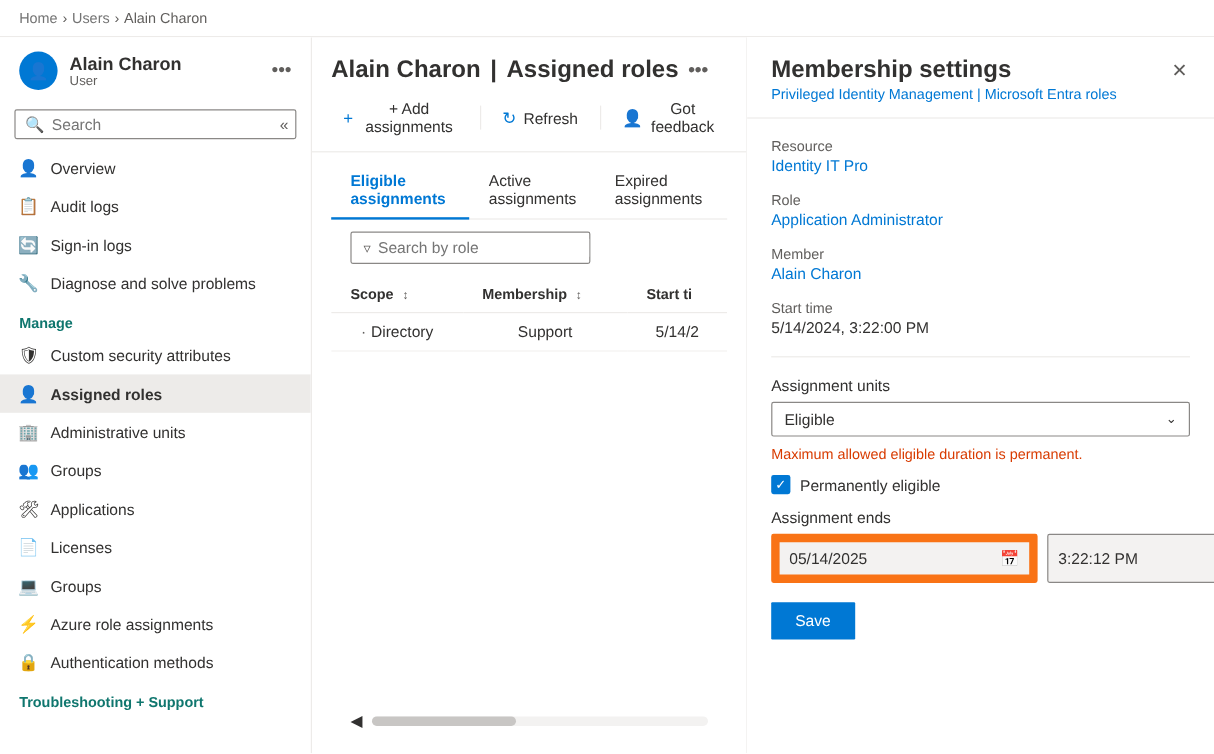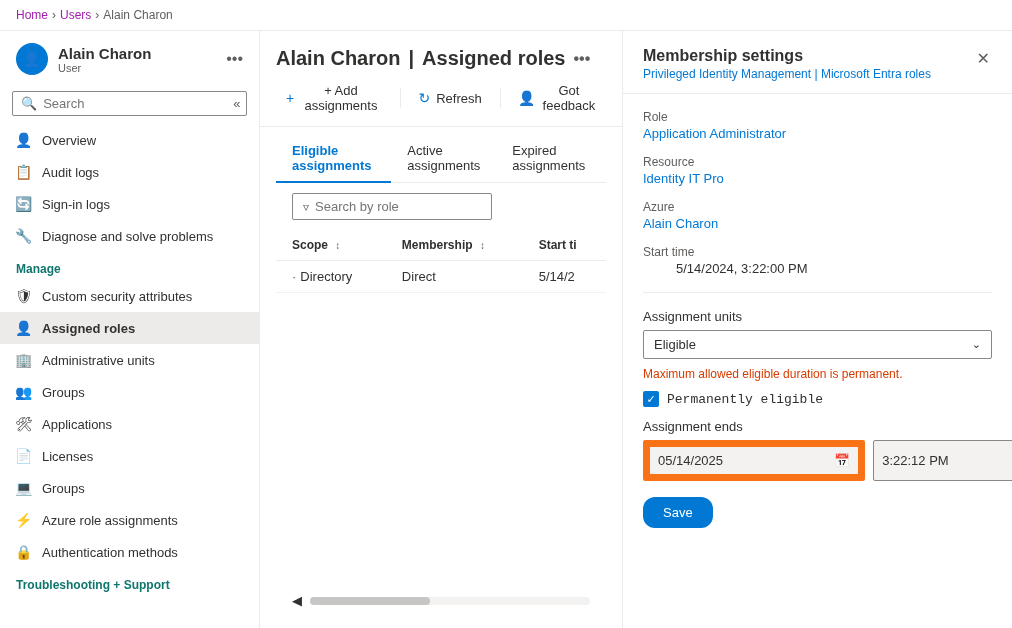--- a/index.html
+++ b/index.html
@@ -1,21 +1,21 @@
 <!DOCTYPE html>
 <html><head>
   <meta charset="utf-8">
   <style>
     * { box-sizing: border-box; margin: 0; padding: 0; }
     body { font-family: 'Segoe UI', Arial, sans-serif; font-size: 13px; color: #333; background: #fff; display: flex; flex-direction: column; height: 628px; overflow: hidden; }
 
     
     .breadcrumb { display: flex; align-items: center; padding: 8px 16px; font-size: 12px; color: #0078d4; gap: 4px; border-bottom: 1px solid #edebe9; }
     .breadcrumb span { color: #605e5c; }
-    .breadcrumb a { color: #a21caf; text-decoration: none; cursor: pointer; }
+    .breadcrumb a { color: #737373; text-decoration: none; cursor: pointer; }
 
     .main-layout { display: flex; flex: 1; overflow: hidden; }
 
     
     .sidebar { width: 260px; border-right: 1px solid #edebe9; display: flex; flex-direction: column; overflow-y: auto; background: #fff; flex-shrink: 0; }
 
     .user-header { display: flex; align-items: center; padding: 12px 16px; gap: 10px; }
     .user-avatar { width: 32px; height: 32px; background: #0078d4; border-radius: 50%; display: flex; align-items: center; justify-content: center; color: white; font-size: 14px; flex-shrink: 0; }
     .user-title { font-size: 15px; font-weight: 600; color: #323130; }
     .user-subtitle { font-size: 11px; color: #605e5c; }
@@ -50,67 +50,67 @@
     .tab.active { color: #0078d4; border-bottom-color: #0078d4; font-weight: 600; }
 
     .filter-bar { padding: 10px 16px; }
     .filter-input { display: flex; align-items: center; border: 1px solid #8a8886; border-radius: 2px; padding: 5px 10px; gap: 6px; width: 200px; }
     .filter-input input { border: none; outline: none; font-size: 13px; flex: 1; }
     .filter-icon { color: #605e5c; font-size: 12px; }
 
     .table { width: 100%; border-collapse: collapse; }
     .table th { text-align: left; padding: 8px 16px; font-size: 12px; font-weight: 600; color: #323130; border-bottom: 1px solid #edebe9; cursor: pointer; white-space: nowrap; }
     .table th .sort-icon { display: inline-block; margin-left: 4px; color: #605e5c; font-size: 10px; }
-    .table td { padding: 8px 16px; font-size: 13px; color: #323130; border-bottom: 1px solid #f3f2f1; }
+    .table td { padding: 8px 16px; font-size: 13px; color: #323130; border-bottom: 1px solid #f3f2f1; text-align: center; }
     .table-container { overflow-x: auto; flex: 1; }
 
     .scrollbar-area { display: flex; align-items: center; padding: 4px 16px; }
     .scroll-left { cursor: pointer; color: #323130; margin-right: 8px; }
     .scroll-track { flex: 1; height: 8px; background: #f3f2f1; border-radius: 4px; }
     .scroll-thumb { width: 120px; height: 8px; background: #c8c6c4; border-radius: 4px; }
 
     
     .panel { width: 390px; border-left: 1px solid #edebe9; display: flex; flex-direction: column; background: #fff; flex-shrink: 0; overflow-y: auto; }
     .panel-header { display: flex; align-items: flex-start; padding: 16px 20px 12px; border-bottom: 1px solid #edebe9; }
     .panel-title-area { flex: 1; }
-    .panel-title { font-size: 16px; font-weight: 600; color: #323130; }
+    .panel-title { font-size: 20px; font-weight: 600; color: #323130; }
     .panel-subtitle { font-size: 12px; color: #0078d4; margin-top: 2px; }
     .panel-close { cursor: pointer; color: #605e5c; font-size: 16px; background: none; border: none; padding: 2px; }
 
     .panel-body { padding: 16px 20px; flex: 1; }
     .panel-section-title { font-size: 16px; font-weight: 600; color: #323130; margin-bottom: 16px; }
 
     .field-group { margin-bottom: 14px; }
     .field-label { font-size: 12px; color: #605e5c; margin-bottom: 2px; }
     .field-value { font-size: 13px; color: #0078d4; cursor: pointer; }
-    .field-value.plain { color: #323130; cursor: default; margin-left: 33px; }
+    .field-value.plain { color: #323130; cursor: default; }
 
     .divider { border: none; border-top: 1px solid #edebe9; margin: 16px 0; }
 
     .assignment-type-label { font-size: 13px; color: #323130; margin-bottom: 6px; }
     .dropdown { display: flex; align-items: center; border: 1px solid #8a8886; border-radius: 2px; padding: 6px 10px; cursor: pointer; background: #fff; }
     .dropdown-value { flex: 1; font-size: 13px; color: #323130; }
     .dropdown-arrow { color: #323130; font-size: 11px; }
 
     .warning-text { font-size: 12px; color: #d83b01; margin: 8px 0; }
 
     .checkbox-row { display: flex; align-items: center; gap: 8px; margin: 10px 0; }
     .checkbox-box { width: 16px; height: 16px; background: #0078d4; border-radius: 2px; display: flex; align-items: center; justify-content: center; flex-shrink: 0; }
     .checkbox-check { color: white; font-size: 11px; }
-    .checkbox-label { font-size: 13px; color: #323130; font-family: Liberation Mono, monospace; }
+    .checkbox-label { font-size: 13px; color: #323130; }
 
     .ends-label { font-size: 13px; color: #323130; margin: 12px 0 6px; }
     .date-time-row { display: flex; gap: 8px; }
     .date-input { flex: 1; display: flex; align-items: center; border: 7px solid #f97316; border-radius: 2px; padding: 6px 8px; background: #f3f2f1; }
     .date-input input { border: none; outline: none; background: transparent; font-size: 13px; color: #323130; flex: 1; }
     .date-input .cal-icon { color: #605e5c; font-size: 13px; cursor: pointer; }
     .time-input { flex: 1; display: flex; align-items: center; border: 1px solid #8a8886; border-radius: 2px; padding: 6px 8px; background: #f3f2f1; }
     .time-input input { border: none; outline: none; background: transparent; font-size: 13px; color: #323130; flex: 1; }
 
-    .save-btn { background: #0078d4; color: white; border: none; border-radius: 12px; padding: 8px 20px; font-size: 13px; cursor: pointer; margin-top: 16px; }
+    .save-btn { background: #0078d4; color: white; border: none; border-radius: 1px; padding: 8px 20px; font-size: 13px; cursor: pointer; margin-top: 16px; }
 
     .content-panel { display: flex; flex-direction: column; flex: 1; overflow: hidden; padding: 0 16px 16px; }
   </style>
 </head>
 <body>
 
 <div class="breadcrumb">
   <a>Home</a>
   <span>›</span>
   <a>Users</a>
@@ -253,21 +253,21 @@
                 <th>
                   <span>Start ti</span>
                 </th>
               </tr>
             </thead>
             <tbody>
               <tr>
                 <td>
                   <span style="color:#605e5c; margin-right:4px;">·</span>Directory
                 </td>
-                <td>Direct</td>
+                <td>Support</td>
                 <td>5/14/2</td>
               </tr>
             </tbody>
           </table>
         </div>
 
         <div class="scrollbar-area">
           <span class="scroll-left">◀</span>
           <div class="scroll-track">
             <div class="scroll-thumb"></div>
@@ -281,31 +281,31 @@
         <div class="panel-title-area">
           <div class="panel-title">Membership settings</div>
           <div class="panel-subtitle">Privileged Identity Management | Microsoft Entra roles</div>
         </div>
         <button class="panel-close">✕</button>
       </div>
 
       <div class="panel-body">
 
         <div class="field-group">
+          <div class="field-label">Resource</div>
+          <div class="field-value">Identity IT Pro</div>
+        </div>
+
+        <div class="field-group">
           <div class="field-label">Role</div>
           <div class="field-value">Application Administrator</div>
         </div>
 
         <div class="field-group">
-          <div class="field-label">Resource</div>
-          <div class="field-value">Identity IT Pro</div>
-        </div>
-
-        <div class="field-group">
-          <div class="field-label">Azure</div>
+          <div class="field-label">Member</div>
           <div class="field-value">Alain Charon</div>
         </div>
 
         <div class="field-group">
           <div class="field-label">Start time</div>
           <div class="field-value plain">5/14/2024, 3:22:00 PM</div>
         </div>
 
         <hr class="divider">
 

